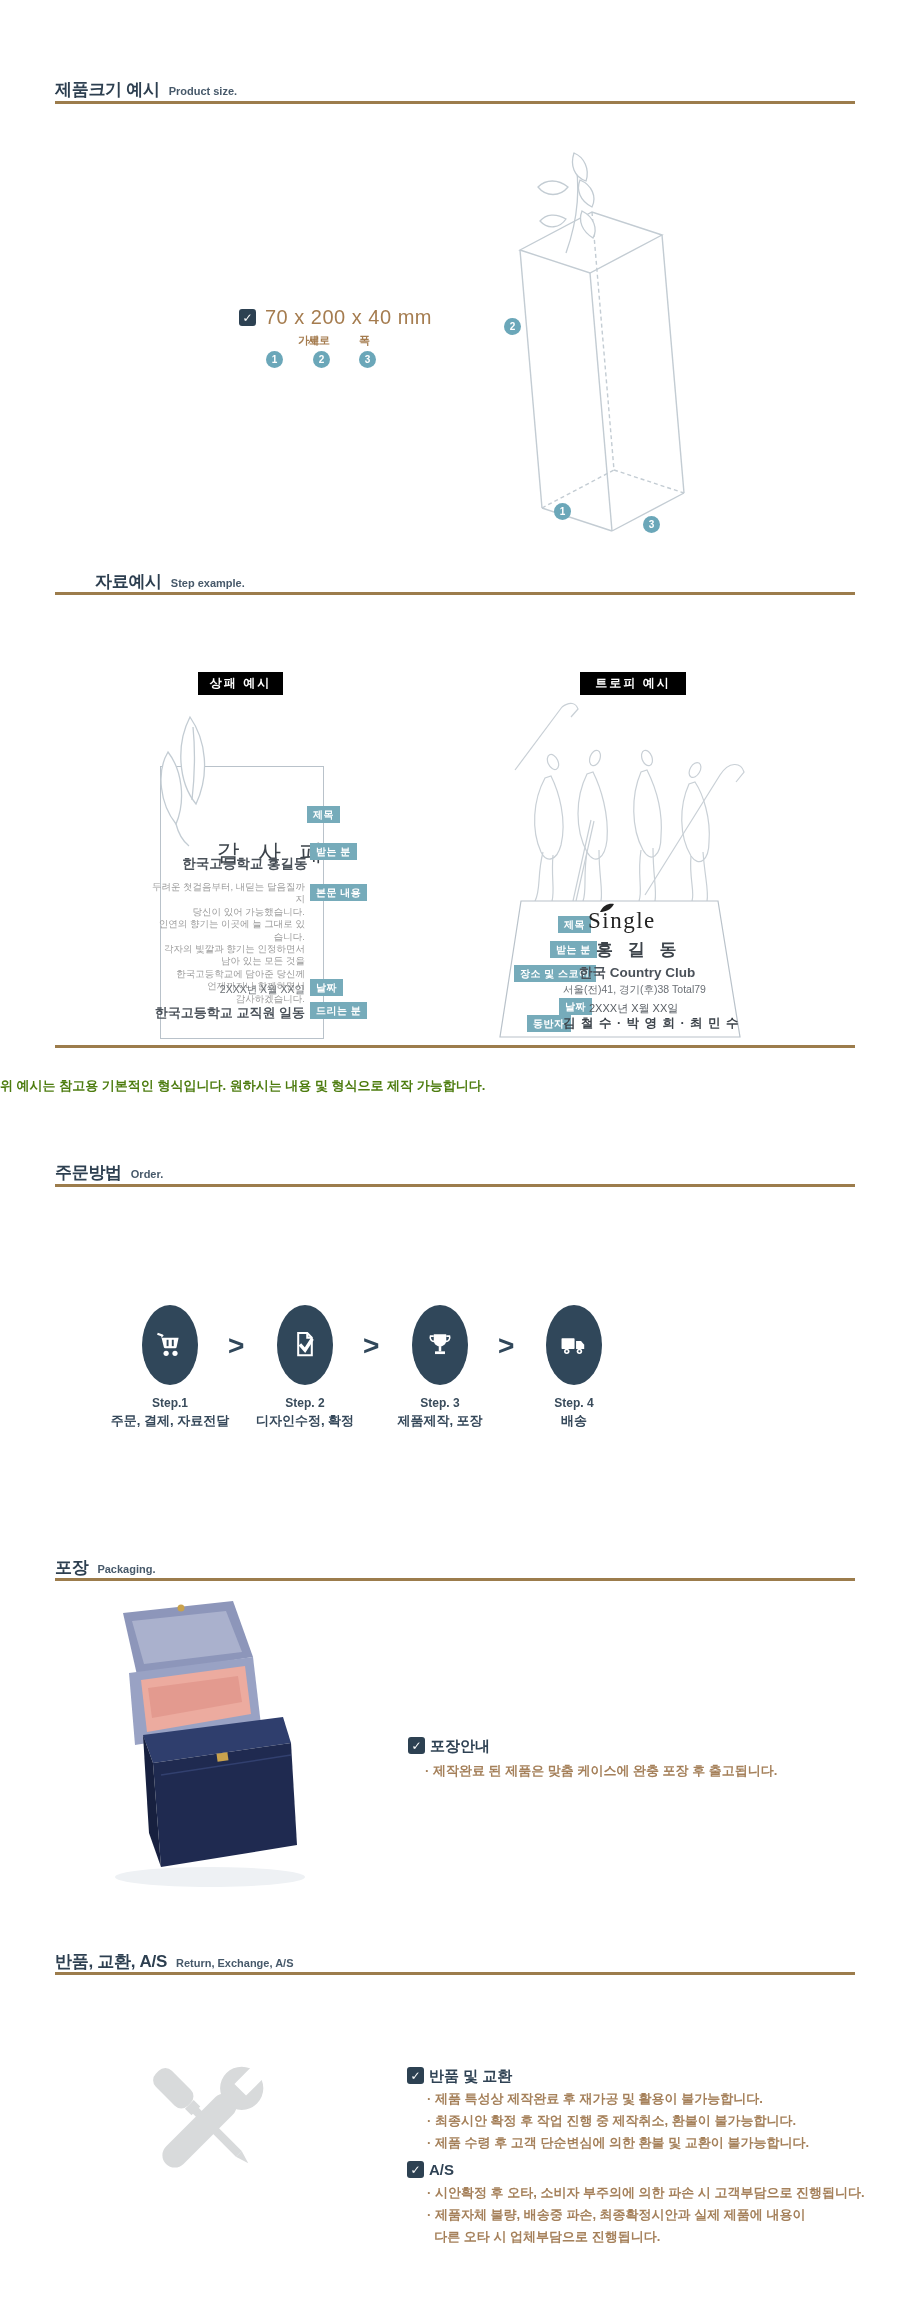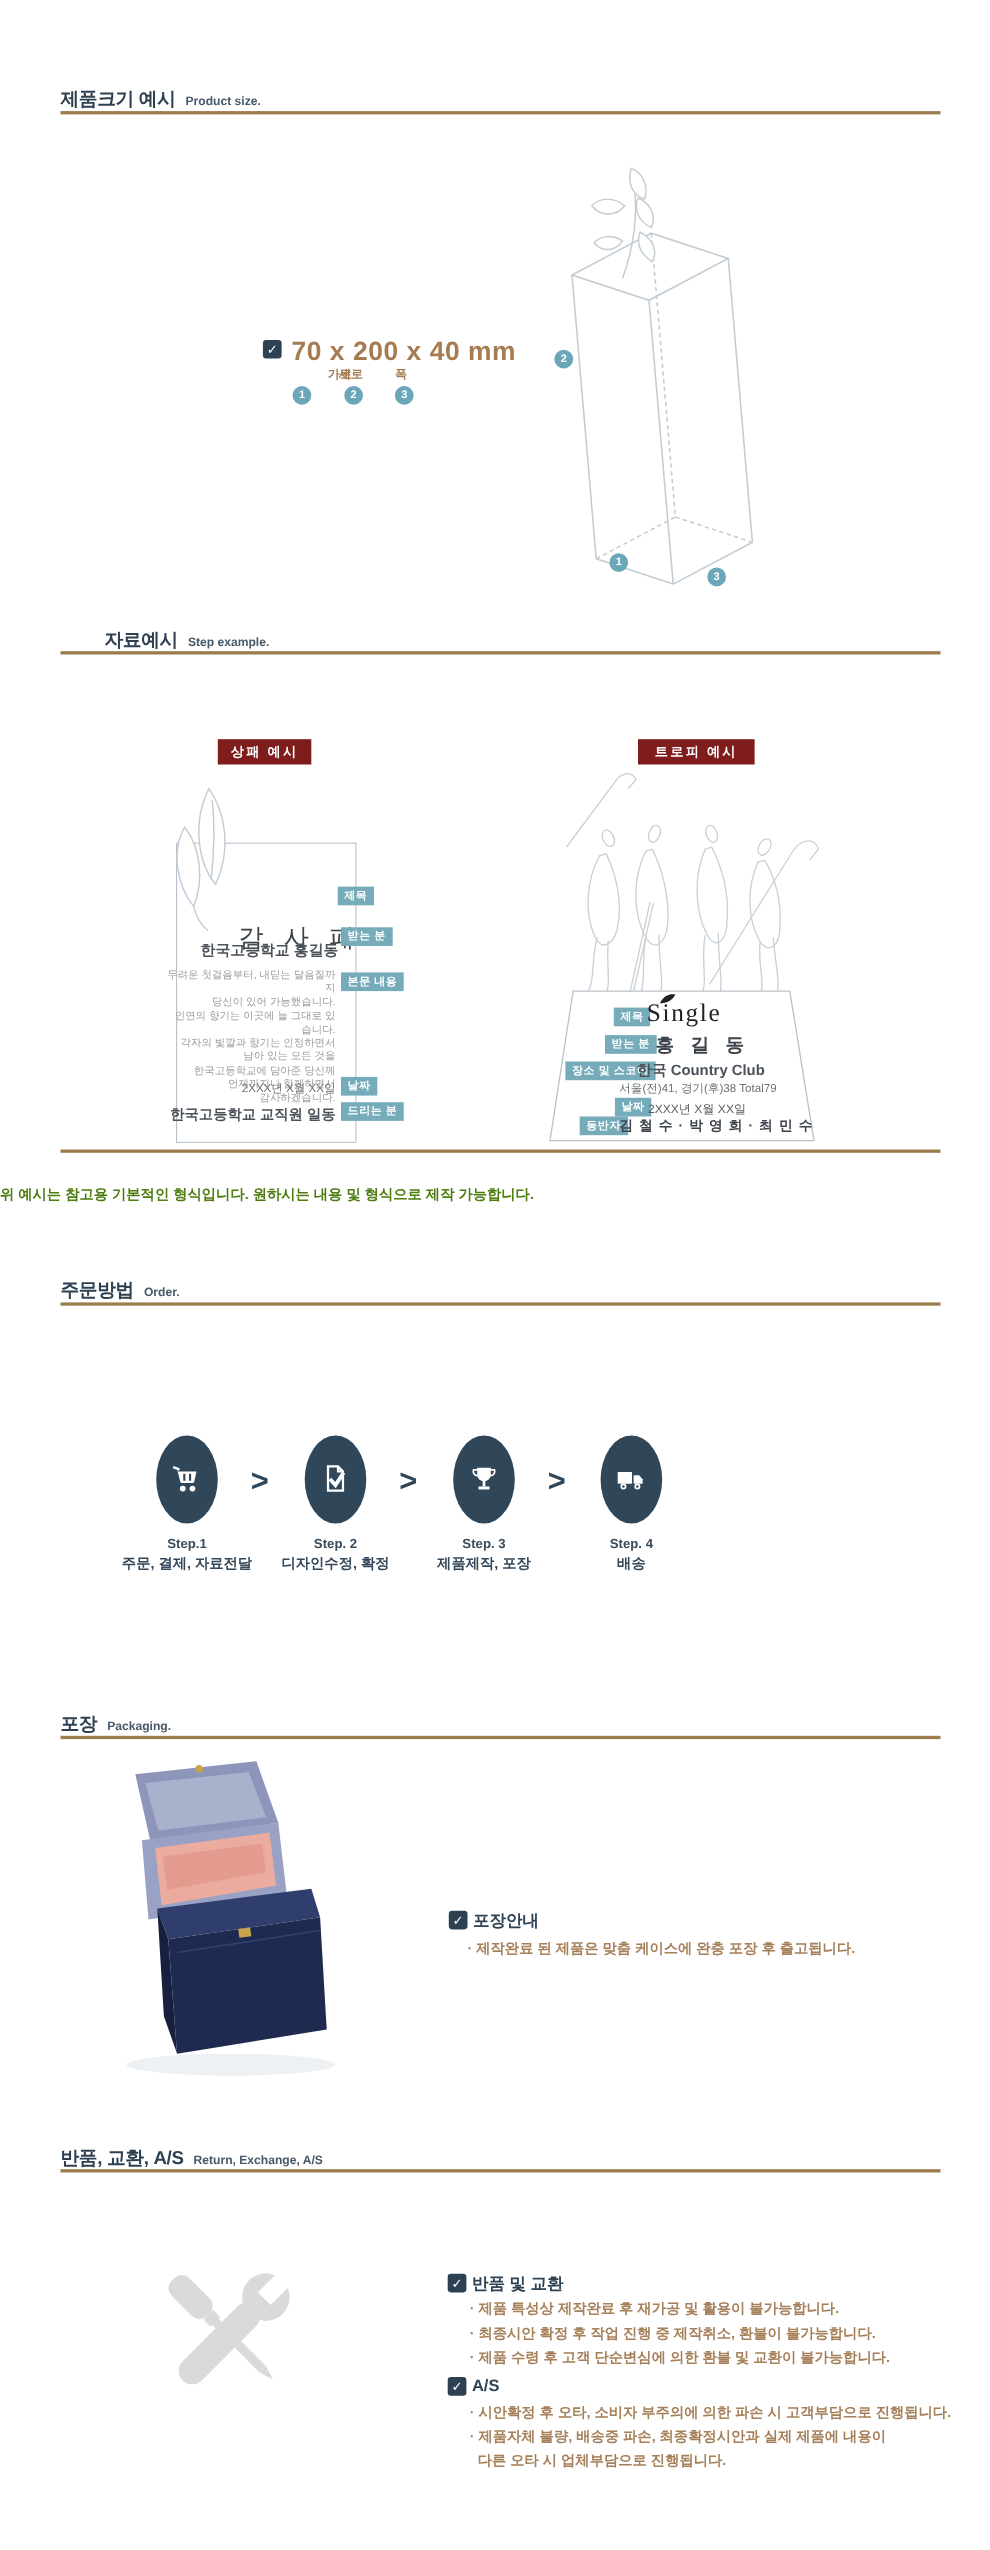--- a/index.html
+++ b/index.html
@@ -5,25 +5,25 @@
   html,body{margin:0;padding:0;background:#fff;}
   body{font-family:"Liberation Sans","DejaVu Sans",sans-serif;}
   #page{position:relative;width:900px;height:2318px;background:#fff;overflow:hidden;}
   .abs{position:absolute;}
   .sec-head{position:absolute;left:55px;display:flex;align-items:baseline;gap:9px;white-space:nowrap;}
   .sec-title{font-size:17px;font-weight:700;color:#2d3f50;letter-spacing:-0.3px;}
   .sec-sub{font-size:11px;font-weight:700;color:#47596a;}
   .rule{position:absolute;left:55px;width:800px;height:3px;background:#9c7c4c;}
   .checkbox{position:absolute;width:17px;height:17px;background:#2d4152;border-radius:3px;color:#fff;
     display:flex;align-items:center;justify-content:center;font-size:12px;font-weight:700;line-height:1;}
-  .dim-text{font-size:24px;font-weight:700;color:#a57c4f;letter-spacing:0.5px;white-space:nowrap;}
+  .dim-text{font-size:20px;font-weight:400;color:#a57c4f;letter-spacing:0.5px;white-space:nowrap;}
   .dim-label{position:absolute;font-size:11px;font-weight:700;color:#a57c4f;}
   .numcircle{position:absolute;width:17px;height:17px;border-radius:50%;background:#6ba7b9;color:#fff;
     font-size:10px;font-weight:700;display:flex;align-items:center;justify-content:center;line-height:1;}
-  .badge-dark{position:absolute;background:#7f1d1d;color:#fff;font-size:12px;font-weight:700;
+  .badge-dark{position:absolute;background:#000000;color:#fff;font-size:12px;font-weight:700;
     letter-spacing:2px;text-align:center;padding:3px 0;}
   .tag{position:absolute;background:#76abba;color:#fff;font-size:10px;font-weight:700;
     padding:2px 6px;letter-spacing:0.5px;white-space:nowrap;line-height:1.3;}
   .plaque-rect{position:absolute;border:1px solid #b9c2ca;background:#fff;}
   .body-gray{position:absolute;text-align:right;font-size:9.5px;line-height:12.4px;color:#9b9b9b;}
   .note{position:absolute;font-size:13px;font-weight:700;color:#4d7c0f;text-align:left;}
   .step-ellipse{position:absolute;width:56px;height:80px;border-radius:50%;background:#30475a;
     display:flex;align-items:center;justify-content:center;}
   .chev{position:absolute;font-size:28px;font-weight:700;color:#30475a;line-height:1;}
   .step-name{position:absolute;width:140px;text-align:center;font-size:12px;font-weight:700;color:#3a4c5c;}

